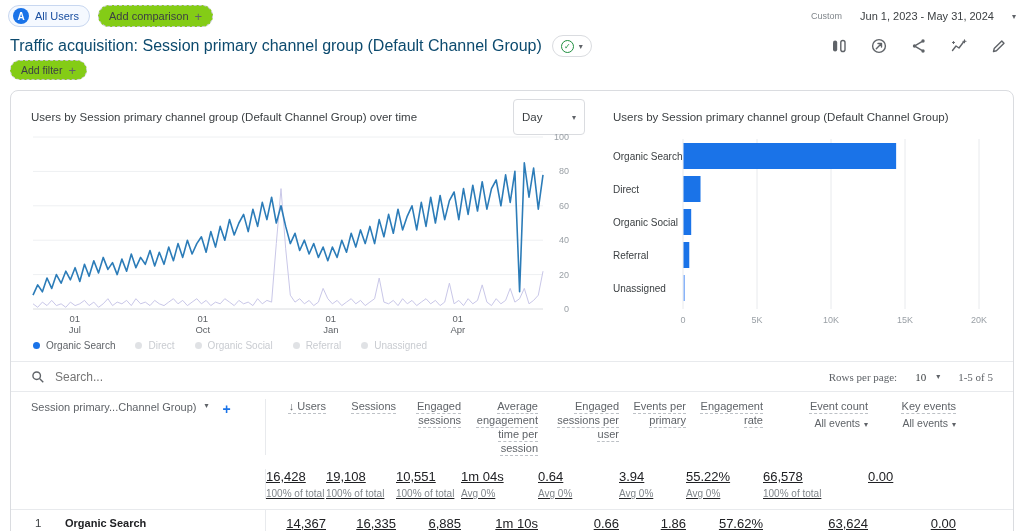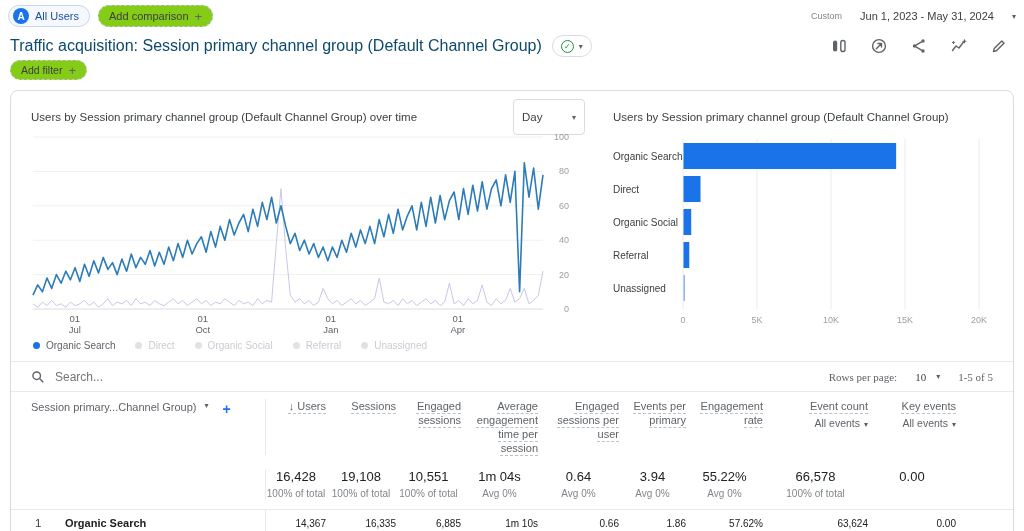--- a/index.html
+++ b/index.html
@@ -74,29 +74,29 @@
   .thead .dimcell { display:flex; align-items:flex-start; gap:8px; padding-top:2px;
     font-size:11px; color:#5f6368; cursor:pointer; }
   .dim-plus { color:#1a73e8; font-size:14px; font-weight:bold; margin-left:6px; cursor:pointer; }
   .hcell { text-align:right; font-size:11px; color:#5f6368; line-height:14px; padding-left:4px; cursor:pointer; }
   .hlab { text-decoration:underline; text-decoration-style:dashed; text-decoration-color:#bdc1c6;
     text-underline-offset:3px; }
   .hsub { margin-top:3px; font-size:10.5px; color:#5f6368; text-decoration:none; }
   .hsub .caret { margin-left:4px; }
 
   .totals { padding-top:8px; padding-bottom:10px; }
-  .tcell { text-align:center; }
+  .tcell { text-align:left;text-decoration:underline; }
   .tval { font-size:13px; color:#202124; }
   .tsub { font-size:10px; color:#80868b; margin-top:4px; }
 
   .drow { height:27px; align-items:center; border-top:1px solid #e8eaed; }
   .drow .dimcell { display:flex; align-items:center; font-size:11.5px; }
   .rank { width:34px; color:#3c4043; padding-left:4px; }
   .dimname { font-weight:bold; color:#202124; font-size:11px; }
-  .dcell { text-align:right; font-size:10px; color:#202124; }
+  .dcell { text-align:right; font-size:13px; color:#202124;text-decoration:underline; }
   .drow .metrics { border-left:1px solid #e8eaed; height:100%; align-items:center; }
 </style>
 </head>
 <body>
 
 <div class="topbar">
   <div class="chips">
     <div class="chip active">
       <span class="avatar">A</span>
       <span>All Users</span>

